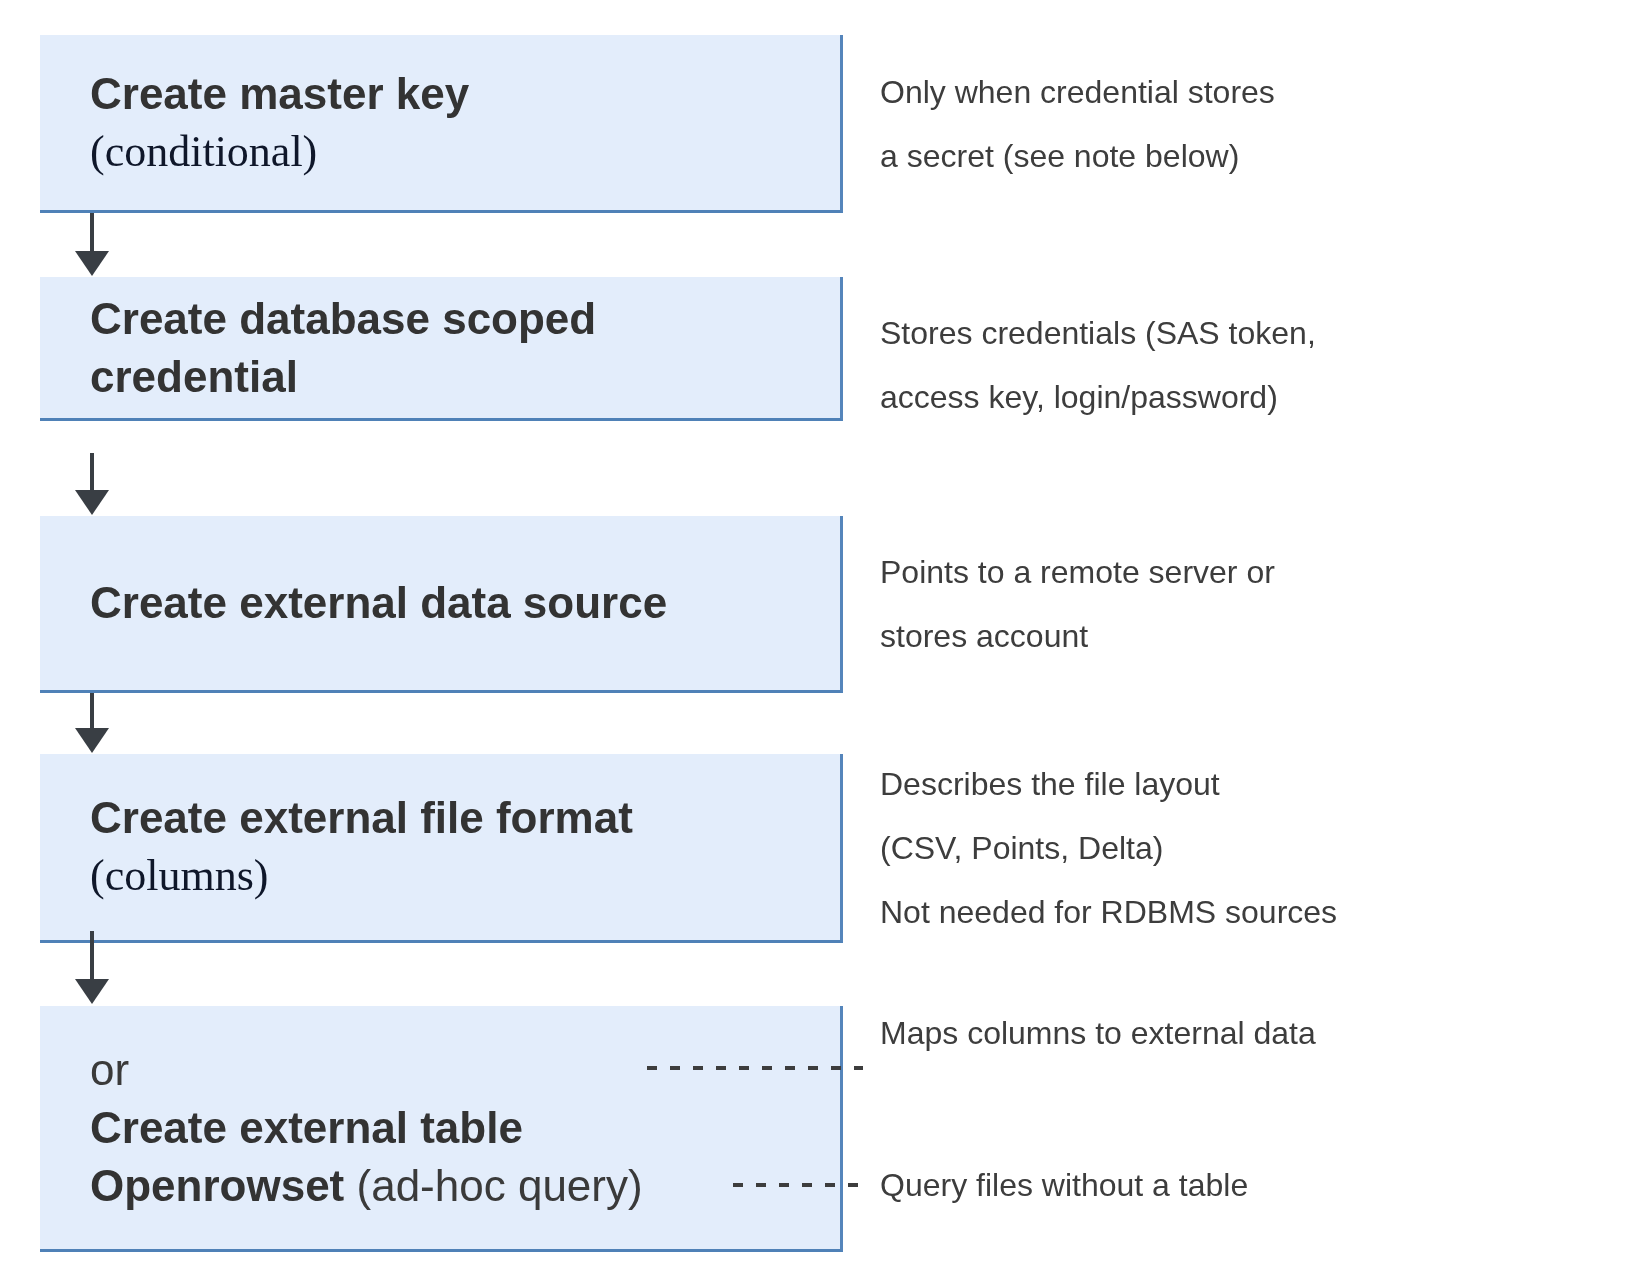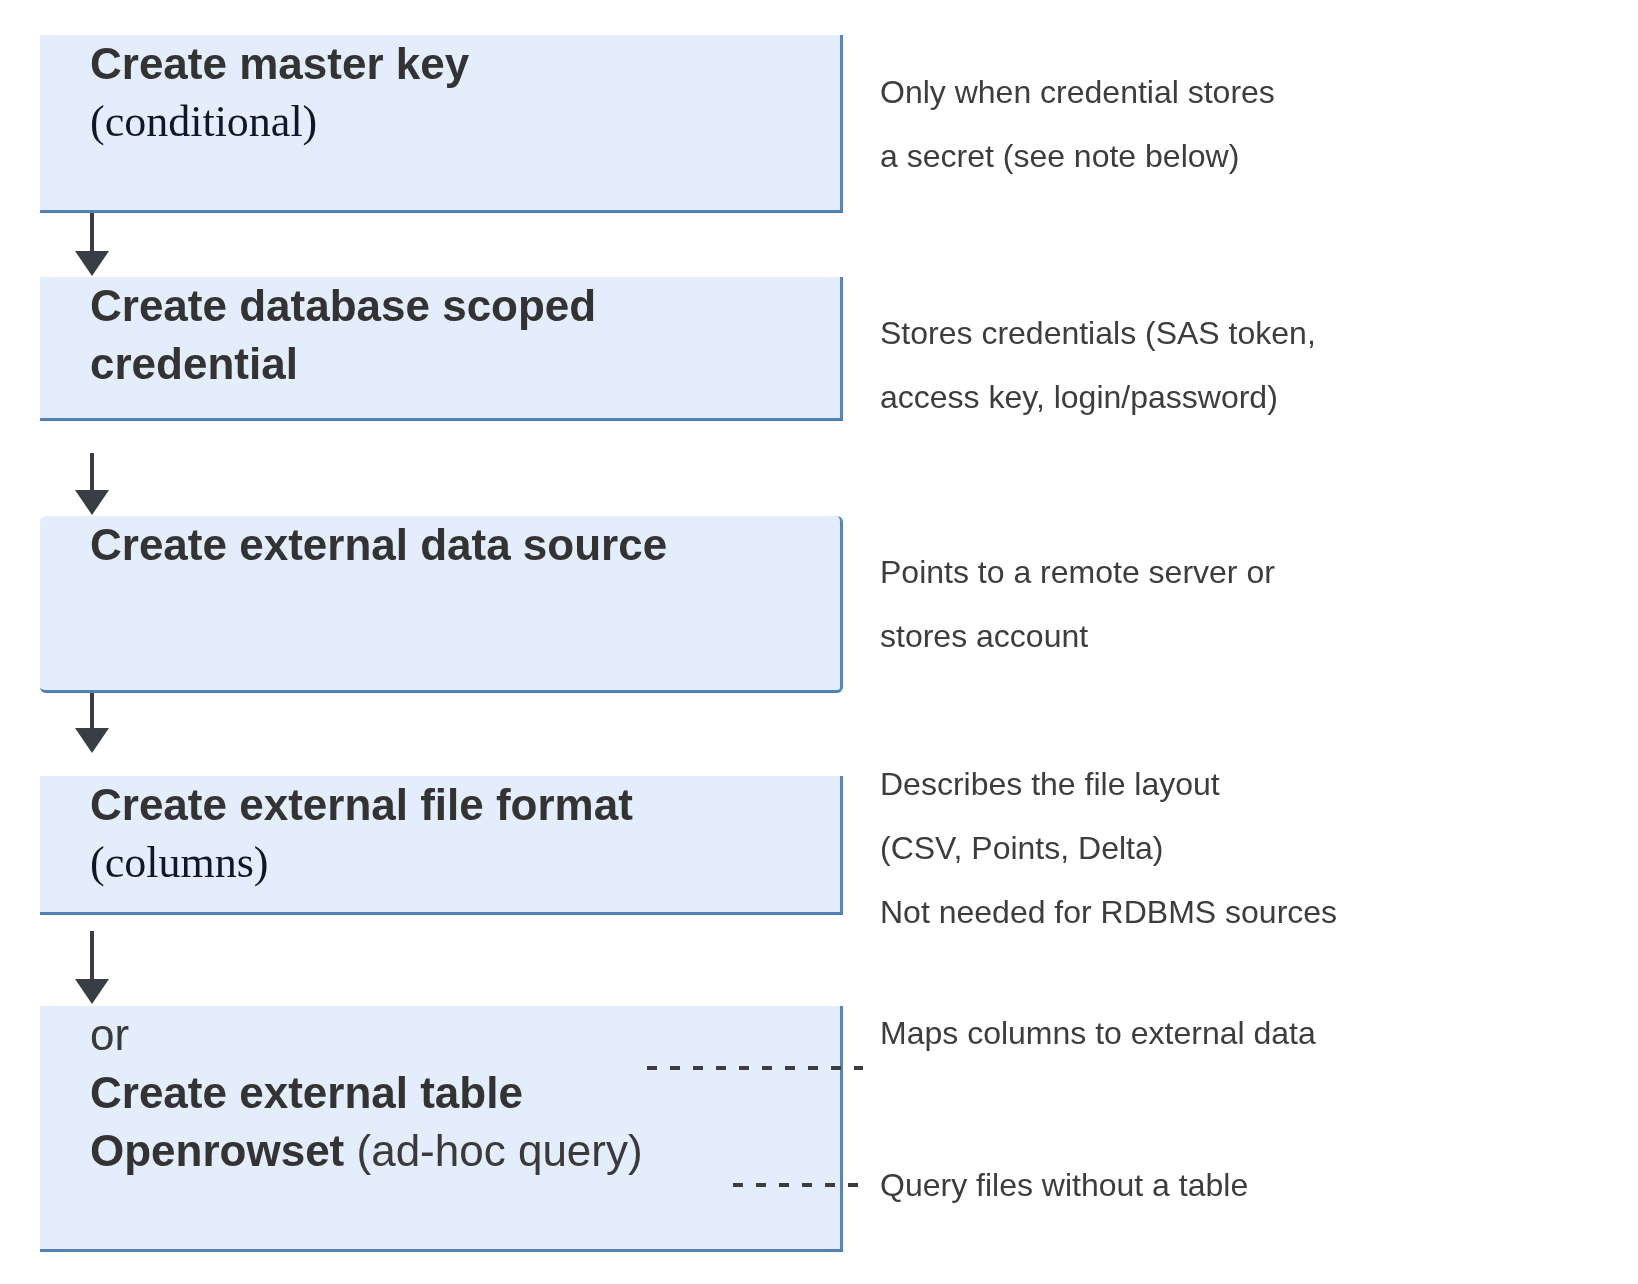--- a/index.html
+++ b/index.html
@@ -18,20 +18,21 @@
   .box {
     position: absolute;
     left: 40px;
     width: 803px;
     box-sizing: border-box;
     background: #e3edfb;
     border-right: 3px solid #5585bb;
     border-bottom: 3px solid #4f81b7;
     display: flex;
     flex-direction: column;
+    justify-content: center;
     padding-left: 50px;
   }
   .box-title {
     font-weight: bold;
     font-size: 44px;
     line-height: 58px;
     color: #333333;
     white-space: pre-line;
   }
   .box-subtitle {
@@ -78,25 +79,25 @@
   <div class="box" style="top:35px; height:178px;">
     <div class="box-title">Create master key</div>
     <div class="box-subtitle">(conditional)</div>
   </div>
 
   <div class="box" style="top:277px; height:144px;">
     <div class="box-title">Create database scoped
 credential</div>
   </div>
 
-  <div class="box" style="top:516px; height:177px;border-radius:6px;">
+  <div class="box" style="top:516px; height:177px;">
     <div class="box-title">Create external data source</div>
   </div>
 
-  <div class="box" style="top:776px; height:139px;">
+  <div class="box" style="top:754px; height:189px;">
     <div class="box-title">Create external file format</div>
     <div class="box-subtitle">(columns)</div>
   </div>
 
   <div class="box" style="top:1006px; height:246px;">
     <div class="box-line">or</div>
     <div class="box-line b"><span class="b">Create external table</span></div>
     <div class="box-line"><span class="b">Openrowset</span><span> (ad-hoc query)</span></div>
   </div>
 

